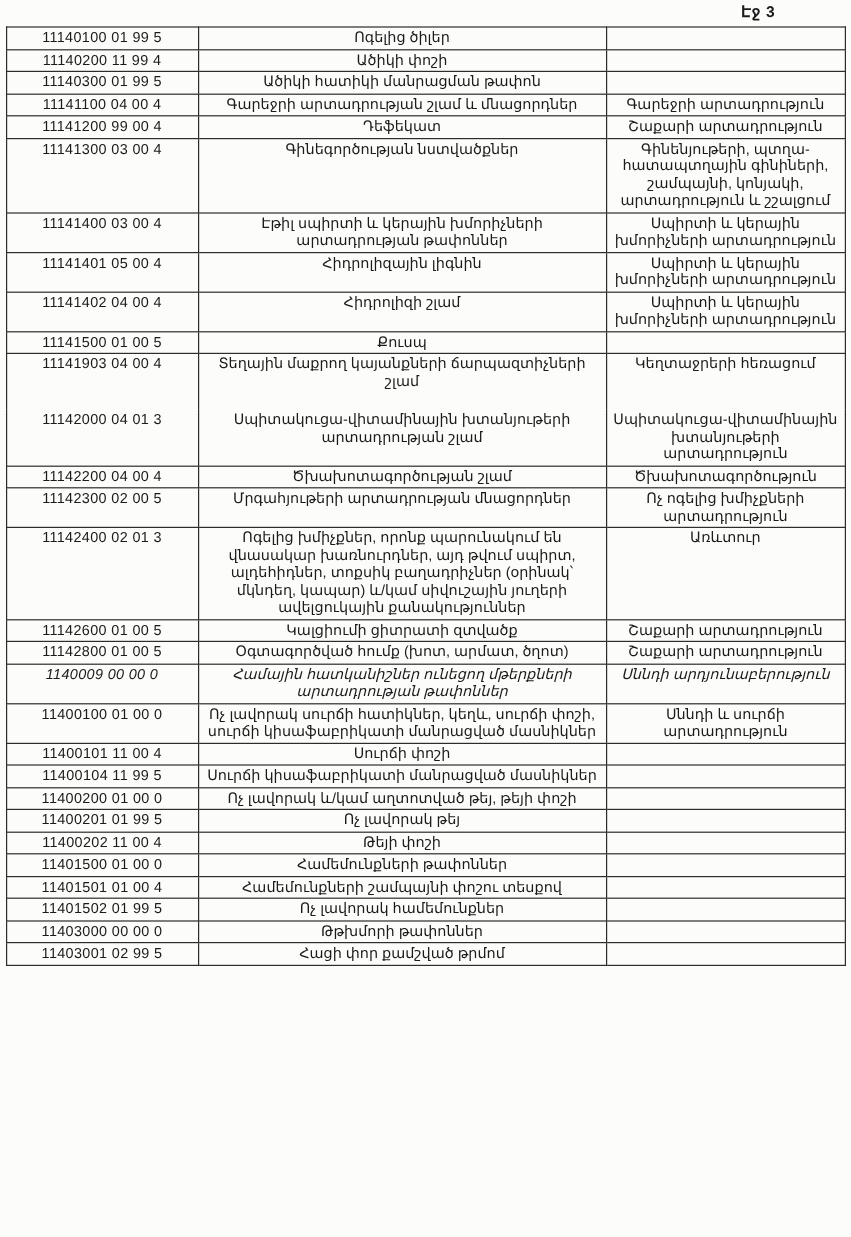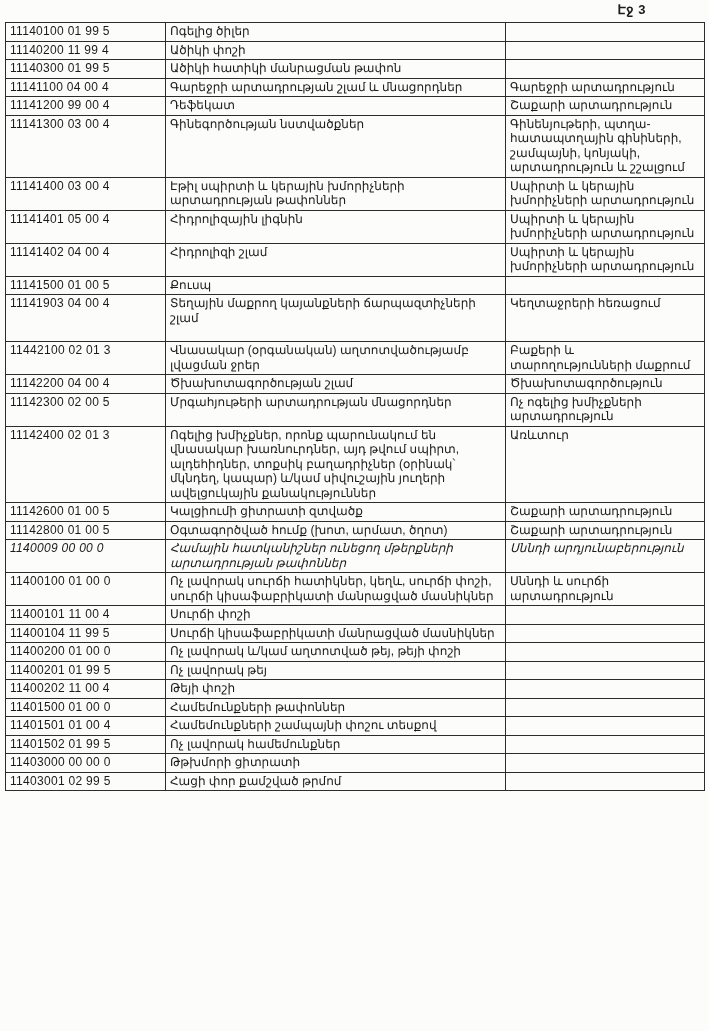--- a/index.html
+++ b/index.html
@@ -9,20 +9,21 @@
     height: 1031px;
     background: #fcfcfb;
     overflow: hidden;
     font-family: "Liberation Sans", sans-serif;
     color: #1b1b1b;
   }
   .page {
     position: relative;
     width: 670px;
     height: 1031px;
+    text-align: center;
   }
   .page-label {
     position: absolute;
     top: 2px;
     right: 24px;
     font-size: 13px;
     font-weight: bold;
     letter-spacing: 0.5px;
   }
   table.waste-table {
@@ -118,24 +119,24 @@
         <tr>
           <td class="code-cell">11141500 01 00 5</td>
           <td class="description-cell">Քուսպ</td>
           <td class="source-cell"></td>
         </tr>
         <tr class="no-line">
           <td class="code-cell">11141903 04 00 4</td>
           <td class="description-cell">Տեղային մաքրող կայանքների ճարպազտիչների շլամ</td>
           <td class="source-cell">Կեղտաջրերի հեռացում</td>
         </tr>
-        <tr>
-          <td class="code-cell">11442100 02 01 3</td>
-          <td class="description-cell">Վնասակար (օրգանական) աղտոտվածությամբ լվացման ջրեր</td>
-          <td class="source-cell">Բաքերի և տարողությունների մաքրում</td>
+        <tr class="no-line-top">
+          <td class="code-cell">11142000 04 01 3</td>
+          <td class="description-cell">Սպիտակուցա-վիտամինային խտանյութերի արտադրության շլամ</td>
+          <td class="source-cell">Սպիտակուցա-վիտամինային խտանյութերի արտադրություն</td>
         </tr>
         <tr>
           <td class="code-cell">11142200 04 00 4</td>
           <td class="description-cell">Ծխախոտագործության շլամ</td>
           <td class="source-cell">Ծխախոտագործություն</td>
         </tr>
         <tr>
           <td class="code-cell">11142300 02 00 5</td>
           <td class="description-cell">Մրգահյութերի արտադրության մնացորդներ</td>
           <td class="source-cell">Ոչ ոգելից խմիչքների արտադրություն</td>
@@ -200,21 +201,21 @@
           <td class="description-cell">Համեմունքների շամպայնի փոշու տեսքով</td>
           <td class="source-cell"></td>
         </tr>
         <tr>
           <td class="code-cell">11401502 01 99 5</td>
           <td class="description-cell">Ոչ լավորակ համեմունքներ</td>
           <td class="source-cell"></td>
         </tr>
         <tr>
           <td class="code-cell">11403000 00 00 0</td>
-          <td class="description-cell">Թթխմորի ցիտրատի</td>
+          <td class="description-cell">Թթխմորի թափոններ</td>
           <td class="source-cell"></td>
         </tr>
         <tr>
           <td class="code-cell">11403001 02 99 5</td>
           <td class="description-cell">Հացի փոր քամշված թրմոմ</td>
           <td class="source-cell"></td>
         </tr>
       </tbody>
   </table>
 

